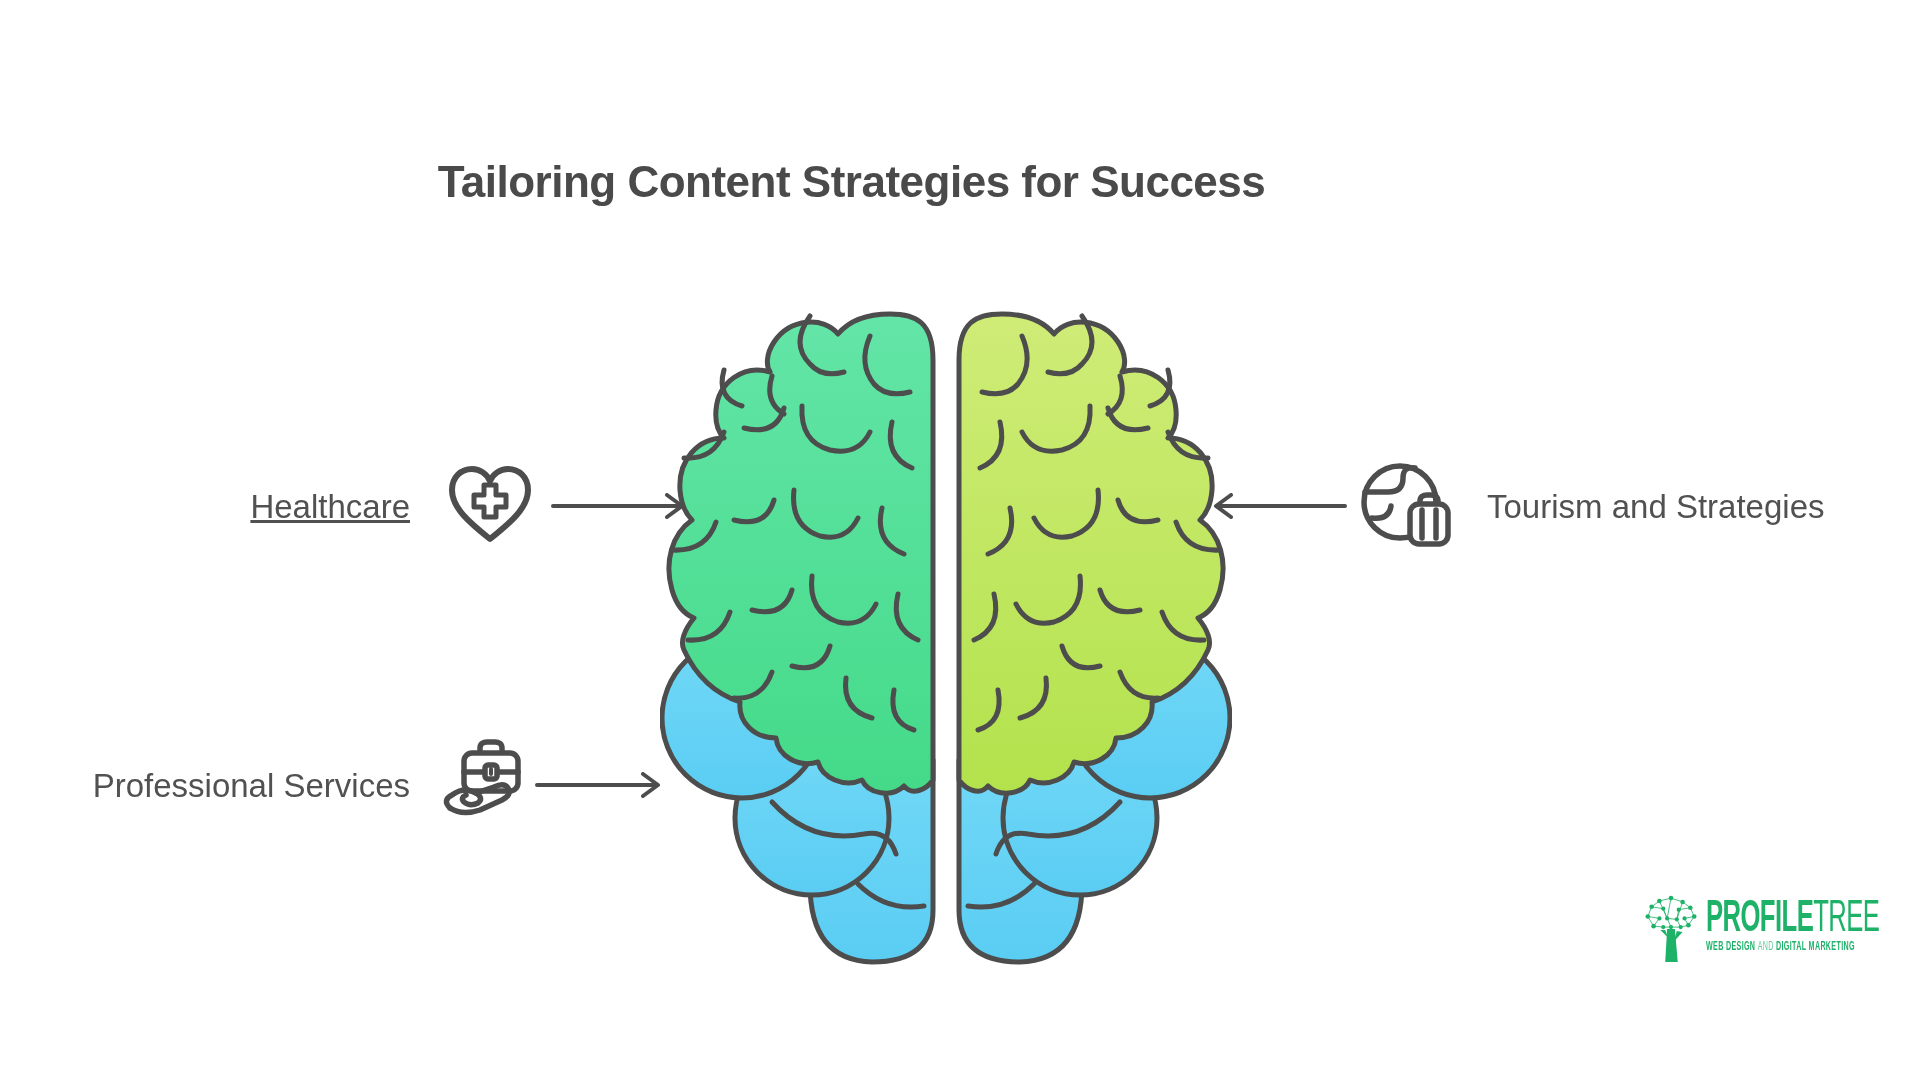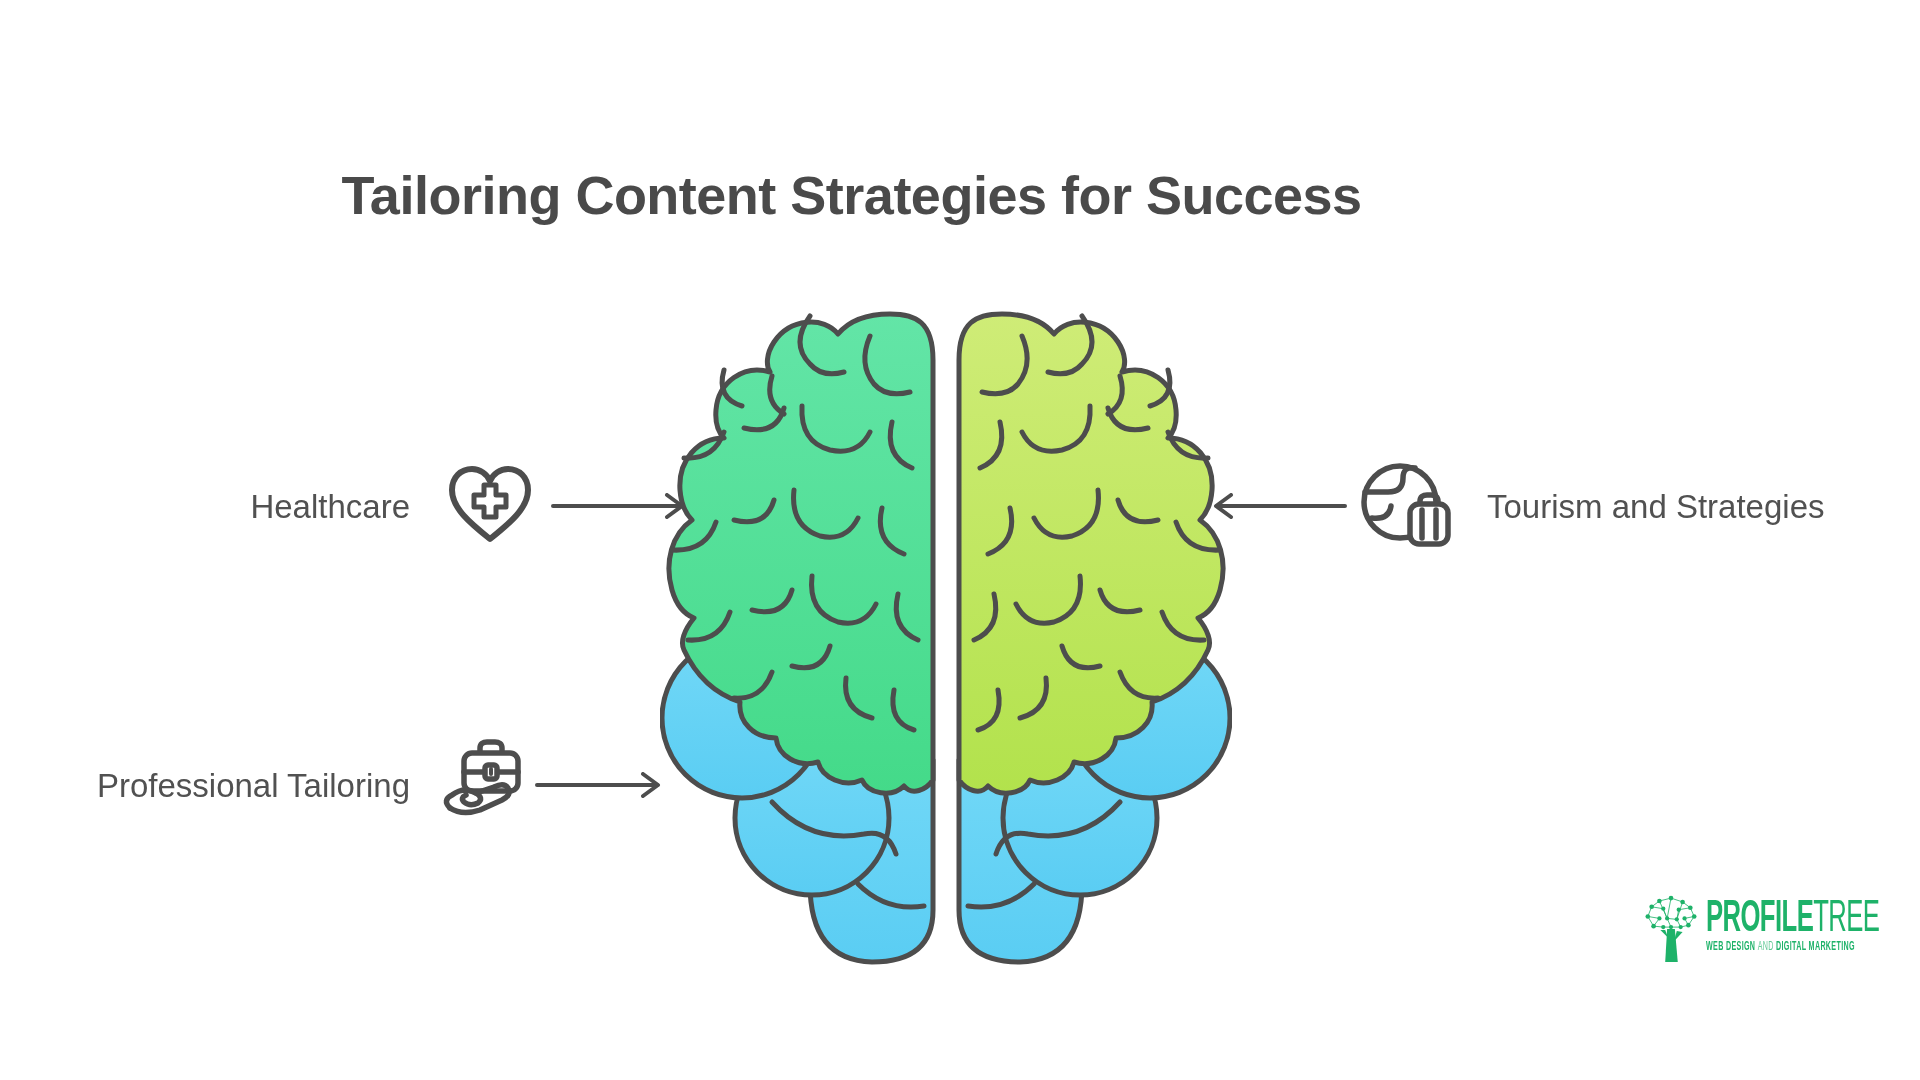--- a/index.html
+++ b/index.html
@@ -3,27 +3,27 @@
 <meta charset="utf-8">
 <style>
   html,body{margin:0;padding:0;background:#fff;}
   #canvas{
     position:relative;width:1920px;height:1080px;overflow:hidden;
     background:var(--c-bg,#fff);
     font-family:"Liberation Sans","DejaVu Sans",sans-serif;
   }
   .title{
     position:absolute;left:0;top:128px;width:1703px;text-align:center;
-    font-size:54px;font-weight:700;letter-spacing:-.5px;
+    font-size:44px;font-weight:700;letter-spacing:-.5px;
     color:var(--c-title,#4a4a4a);
   }
   .sector-label{
     position:absolute;font-size:33px;color:var(--c-label,#515151);white-space:nowrap;
   }
-  .lbl-healthcare{left:60px;top:488px;width:350px;text-align:right;}
+  .lbl-healthcare{left:60px;top:488px;width:350px;text-align:right;text-decoration:underline;}
   .lbl-professional{left:40px;top:767px;width:370px;text-align:right;}
   .lbl-tourism{left:1487px;top:488px;text-align:left;}
   .icon{position:absolute;}
   .icon svg, .arrow svg{display:block;}
   .stroke{fill:none;stroke:var(--c-line,#4d4d4d);stroke-linecap:round;stroke-linejoin:round;}
   .icon .stroke{stroke-width:5.5;}
   .whitefill{fill:#fff;stroke:var(--c-line,#4d4d4d);stroke-linecap:round;stroke-linejoin:round;stroke-width:5.5;}
   .arrow{position:absolute;}
   .arrow .stroke{stroke-width:4;}
   
@@ -62,21 +62,21 @@
       <path class="stroke" style="stroke-width:5" d="M40,21 h12 v10 h10 v12 h-10 v10 h-12 v-10 h-10 v-12 h10 Z"></path>
     </svg>
   </div>
   <div class="arrow" style="left:551px;top:493px;">
     <svg width="140" height="26" viewBox="0 0 140 26">
       <line class="stroke" x1="2" y1="13" x2="130" y2="13"></line>
       <path class="stroke" d="M116,2 L131,13 L116,24"></path>
     </svg>
   </div>
 
-  <div class="sector-label lbl-professional">Professional Tailoring</div>
+  <div class="sector-label lbl-professional">Professional Services</div>
   <div class="icon" style="left:432px;top:736px;">
     <svg width="95" height="92" viewBox="0 0 95 92">
       <path class="stroke" d="M48,17 v-5 c0,-4 3,-6 7,-6 h8 c4,0 7,2 7,6 v5"></path>
       <rect class="whitefill" x="32" y="17" width="54" height="38" rx="8"></rect>
       <path class="stroke" d="M32,36 H53 M65,36 H86"></path>
       <rect class="whitefill" x="53" y="29" width="12" height="14" rx="3"></rect>
       <path class="stroke" style="stroke-width:4" d="M59,33 v5"></path>
       <path class="stroke" d="M18,72 Q10,64 20,59 Q32,50 44,57 Q52,62 46,67 Q38,71 32,66 Q28,62 34,59"></path>
       <path class="stroke" d="M18,72 Q30,80 48,74 L70,64 Q80,59 76,52 Q72,46 62,51 L44,57"></path>
     </svg>

